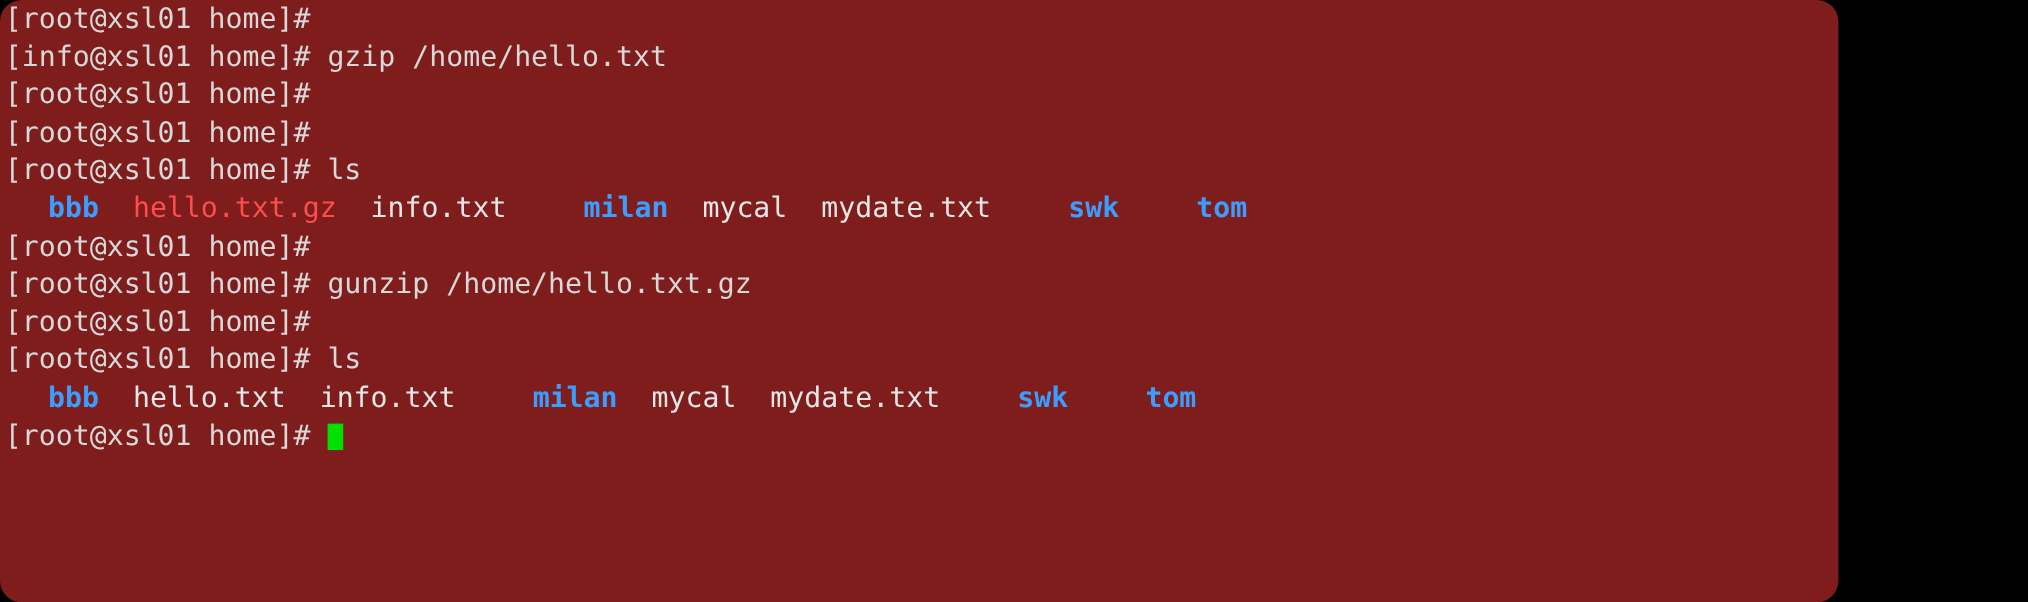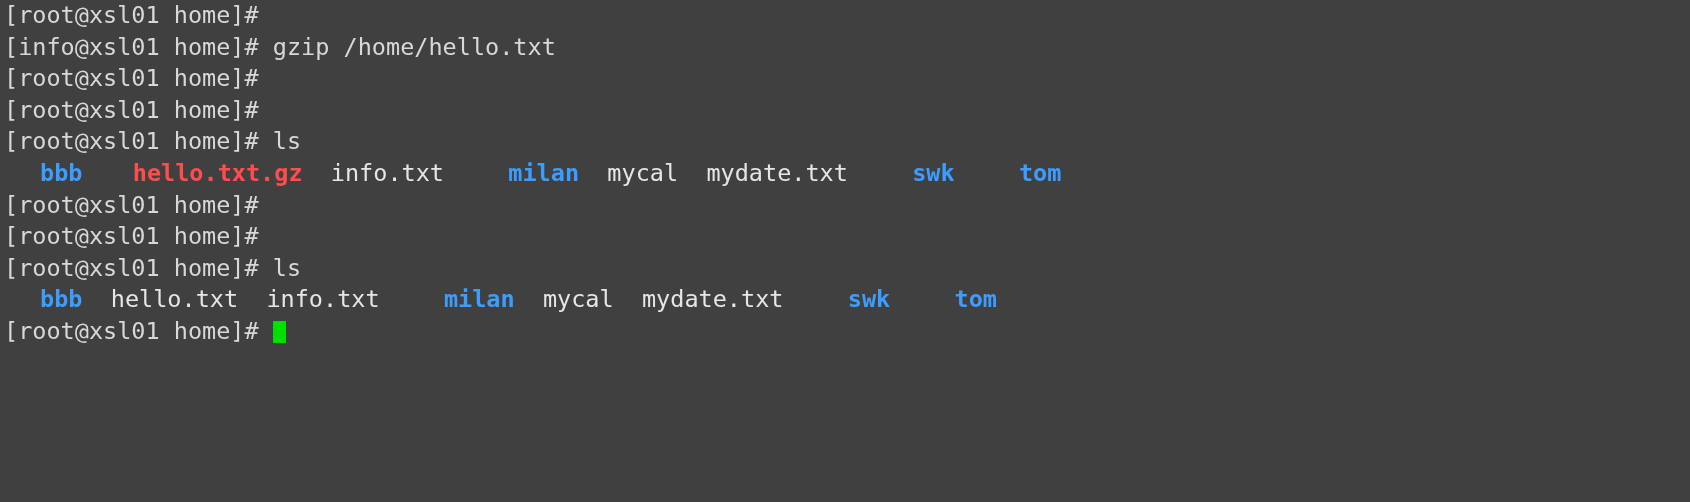--- a/index.html
+++ b/index.html
@@ -8,59 +8,61 @@
     padding: 0;
     background: #000000;
   }
   body {
     width: 1690px;
     height: 502px;
     overflow: hidden;
     font-family: "DejaVu Sans Mono", "Liberation Mono", monospace;
   }
   #terminal {
-    width: 1690px;
+    width: 1532px;
     height: 502px;
-    background: #404040;
+    background: #7f1d1d;
     padding: 0;
     box-sizing: border-box;
     position: relative;
+    border-radius: 18px;
   }
   .line {
     height: 31.6px;
     line-height: 31.6px;
     font-size: 23.5px;
     white-space: pre;
     padding-left: 4px;
     letter-spacing: 0px;
     color: #d8d8d8;
   }
   .seg { white-space: pre; }
   .c-default { color: #d8d8d8; }
   .c-white   { color: #e6e6e6; }
   .c-blue    { color: #3b9dff; font-weight: bold; margin-left: 36px; }
-  .c-red     { color: #ff4d4d; font-weight: bold; margin-left: 22px; }
+  .c-red     { color: #ff4d4d; font-weight: normal; }
   .cursor {
     display: inline-block;
     width: 13px;
     height: 22px;
     background: #00e000;
     vertical-align: -4px;
   }
 </style>
 </head>
 <body>
 
 <div id="terminal">
   <div id="lines">
       <div class="line"><span class="seg c-default">[root@xsl01 home]#</span></div>
       <div class="line"><span class="seg c-default">[info@xsl01 home]# gzip /home/hello.txt</span></div>
       <div class="line"><span class="seg c-default">[root@xsl01 home]#</span></div>
       <div class="line"><span class="seg c-default">[root@xsl01 home]#</span></div>
       <div class="line"><span class="seg c-default">[root@xsl01 home]# ls</span></div>
       <div class="line"><span class="seg c-blue">bbb</span><span class="seg c-default">  </span><span class="seg c-red">hello.txt.gz</span><span class="seg c-default">  </span><span class="seg c-white">info.txt</span><span class="seg c-default">  </span><span class="seg c-blue">milan</span><span class="seg c-default">  </span><span class="seg c-white">mycal</span><span class="seg c-default">  </span><span class="seg c-white">mydate.txt</span><span class="seg c-default">  </span><span class="seg c-blue">swk</span><span class="seg c-default">  </span><span class="seg c-blue">tom</span></div>
       <div class="line"><span class="seg c-default">[root@xsl01 home]#</span></div>
+      <div class="line"><span class="seg c-default">[root@xsl01 home]# gunzip /home/hello.txt.gz</span></div>
       <div class="line"><span class="seg c-default">[root@xsl01 home]#</span></div>
       <div class="line"><span class="seg c-default">[root@xsl01 home]# ls</span></div>
       <div class="line"><span class="seg c-blue">bbb</span><span class="seg c-default">  </span><span class="seg c-white">hello.txt</span><span class="seg c-default">  </span><span class="seg c-white">info.txt</span><span class="seg c-default">  </span><span class="seg c-blue">milan</span><span class="seg c-default">  </span><span class="seg c-white">mycal</span><span class="seg c-default">  </span><span class="seg c-white">mydate.txt</span><span class="seg c-default">  </span><span class="seg c-blue">swk</span><span class="seg c-default">  </span><span class="seg c-blue">tom</span></div>
       <div class="line"><span class="seg c-default">[root@xsl01 home]# </span><span class="cursor"></span></div>
     </div>
 </div>
 
 </body></html>

